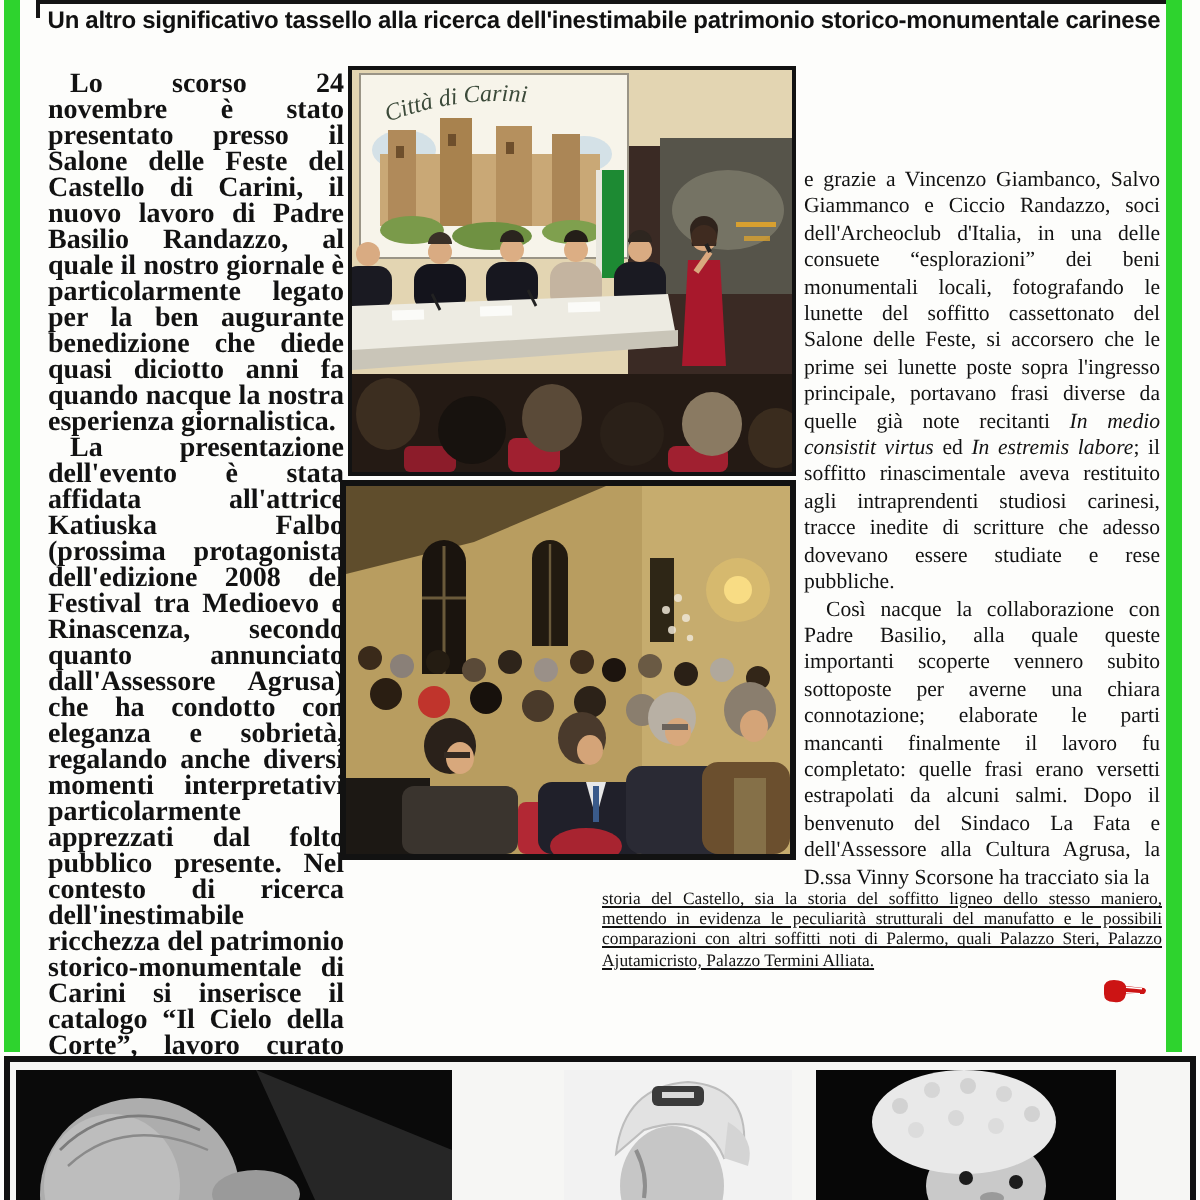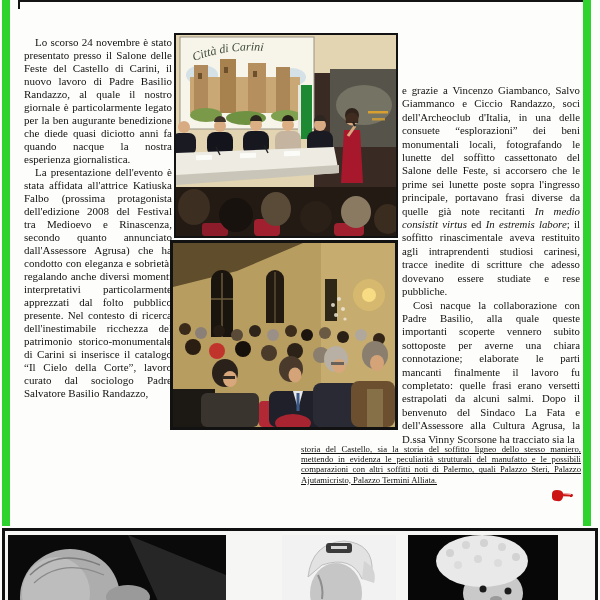--- a/index.html
+++ b/index.html
@@ -11,21 +11,21 @@
   .top-rule{position:absolute;left:18px;top:0;width:565px;height:2px;background:#141414;}
   .top-tick{position:absolute;left:18px;top:0;width:2px;height:9px;background:#141414;}
   .headline{position:absolute;left:22px;top:3px;width:560px;text-align:center;
             font-family:"Liberation Sans","DejaVu Sans",sans-serif;font-weight:bold;
             font-size:12px;letter-spacing:-0.15px;white-space:nowrap;color:#111;}
   .byline{position:absolute;left:22px;top:19px;width:560px;text-align:center;
           font-family:"Liberation Sans","DejaVu Sans",sans-serif;font-weight:bold;
           font-size:8px;color:#222;}
   .col{position:absolute;text-align:justify;hyphens:auto;}
   .col p{margin:0;}
-  .col-left{left:24px;top:36px;width:148px;height:408px;font-size:11px;line-height:13px;}
+  .col-left{left:24px;top:36px;width:148px;height:408px;font-size:14px;line-height:13px;font-weight:bold;}
   .col-right{left:402px;top:36px;width:178px;height:410px;font-size:10.8px;line-height:13.4px;margin-top:48px;}
   .indent{text-indent:11px;}
   .bottom-block{position:absolute;text-align:justify;font-size:8.7px;line-height:10.2px;}
   .bottom-left{left:20px;top:444px;width:283px;}
   .bottom-right{left:301px;top:444px;width:280px;text-decoration:underline;}
   .bottom-block p{margin:0;}
   .indent2{text-indent:16px;}
   .italic{font-style:italic;}
   figure{margin:0;padding:0;position:absolute;background:#000;}
   .photo-top{left:174px;top:33px;width:220px;height:201px;border:2px solid #121212;}
@@ -42,20 +42,21 @@
 </head>
 <body>
 
 <div class="page">
 
   <div class="edge-bar left" style="background:#2ed32e;"></div>
   <div class="edge-bar right" style="background:#2ed32e;"></div>
   <div class="top-rule"></div>
   <div class="top-tick"></div>
 
+  <div class="headline">Un altro significativo tassello alla ricerca dell'inestimabile patrimonio storico-monumentale carinese</div>
 
   <div class="col col-left">
     <p class="indent">Lo scorso 24 novembre è stato presentato presso il Salone delle Feste del Castello di Carini, il nuovo lavoro di Padre Basilio Randazzo, al quale il nostro giornale è particolarmente legato per la ben augurante benedizione che diede quasi diciotto anni fa quando nacque la nostra esperienza giornalistica.</p>
     <p class="indent">La presentazione dell'evento è stata affidata all'attrice Katiuska Falbo (prossima protagonista dell'edizione 2008 del Festival tra Medioevo e Rinascenza, secondo quanto annunciato dall'Assessore Agrusa) che ha condotto con eleganza e sobrietà, regalando anche diversi momenti interpretativi particolarmente apprezzati dal folto pubblico presente. Nel contesto di ricerca dell'inestimabile ricchezza del patrimonio storico-monumentale di Carini si inserisce il catalogo “Il Cielo della Corte”, lavoro curato dal sociologo Padre Salvatore Basilio Randazzo,</p>
   </div>
 
   <figure class="photo-top">
     <svg width="220" height="201" viewBox="0 0 220 201">
       <defs>
           <path id="arcBanner" d="M18,26 Q70,6 124,24"></path>

